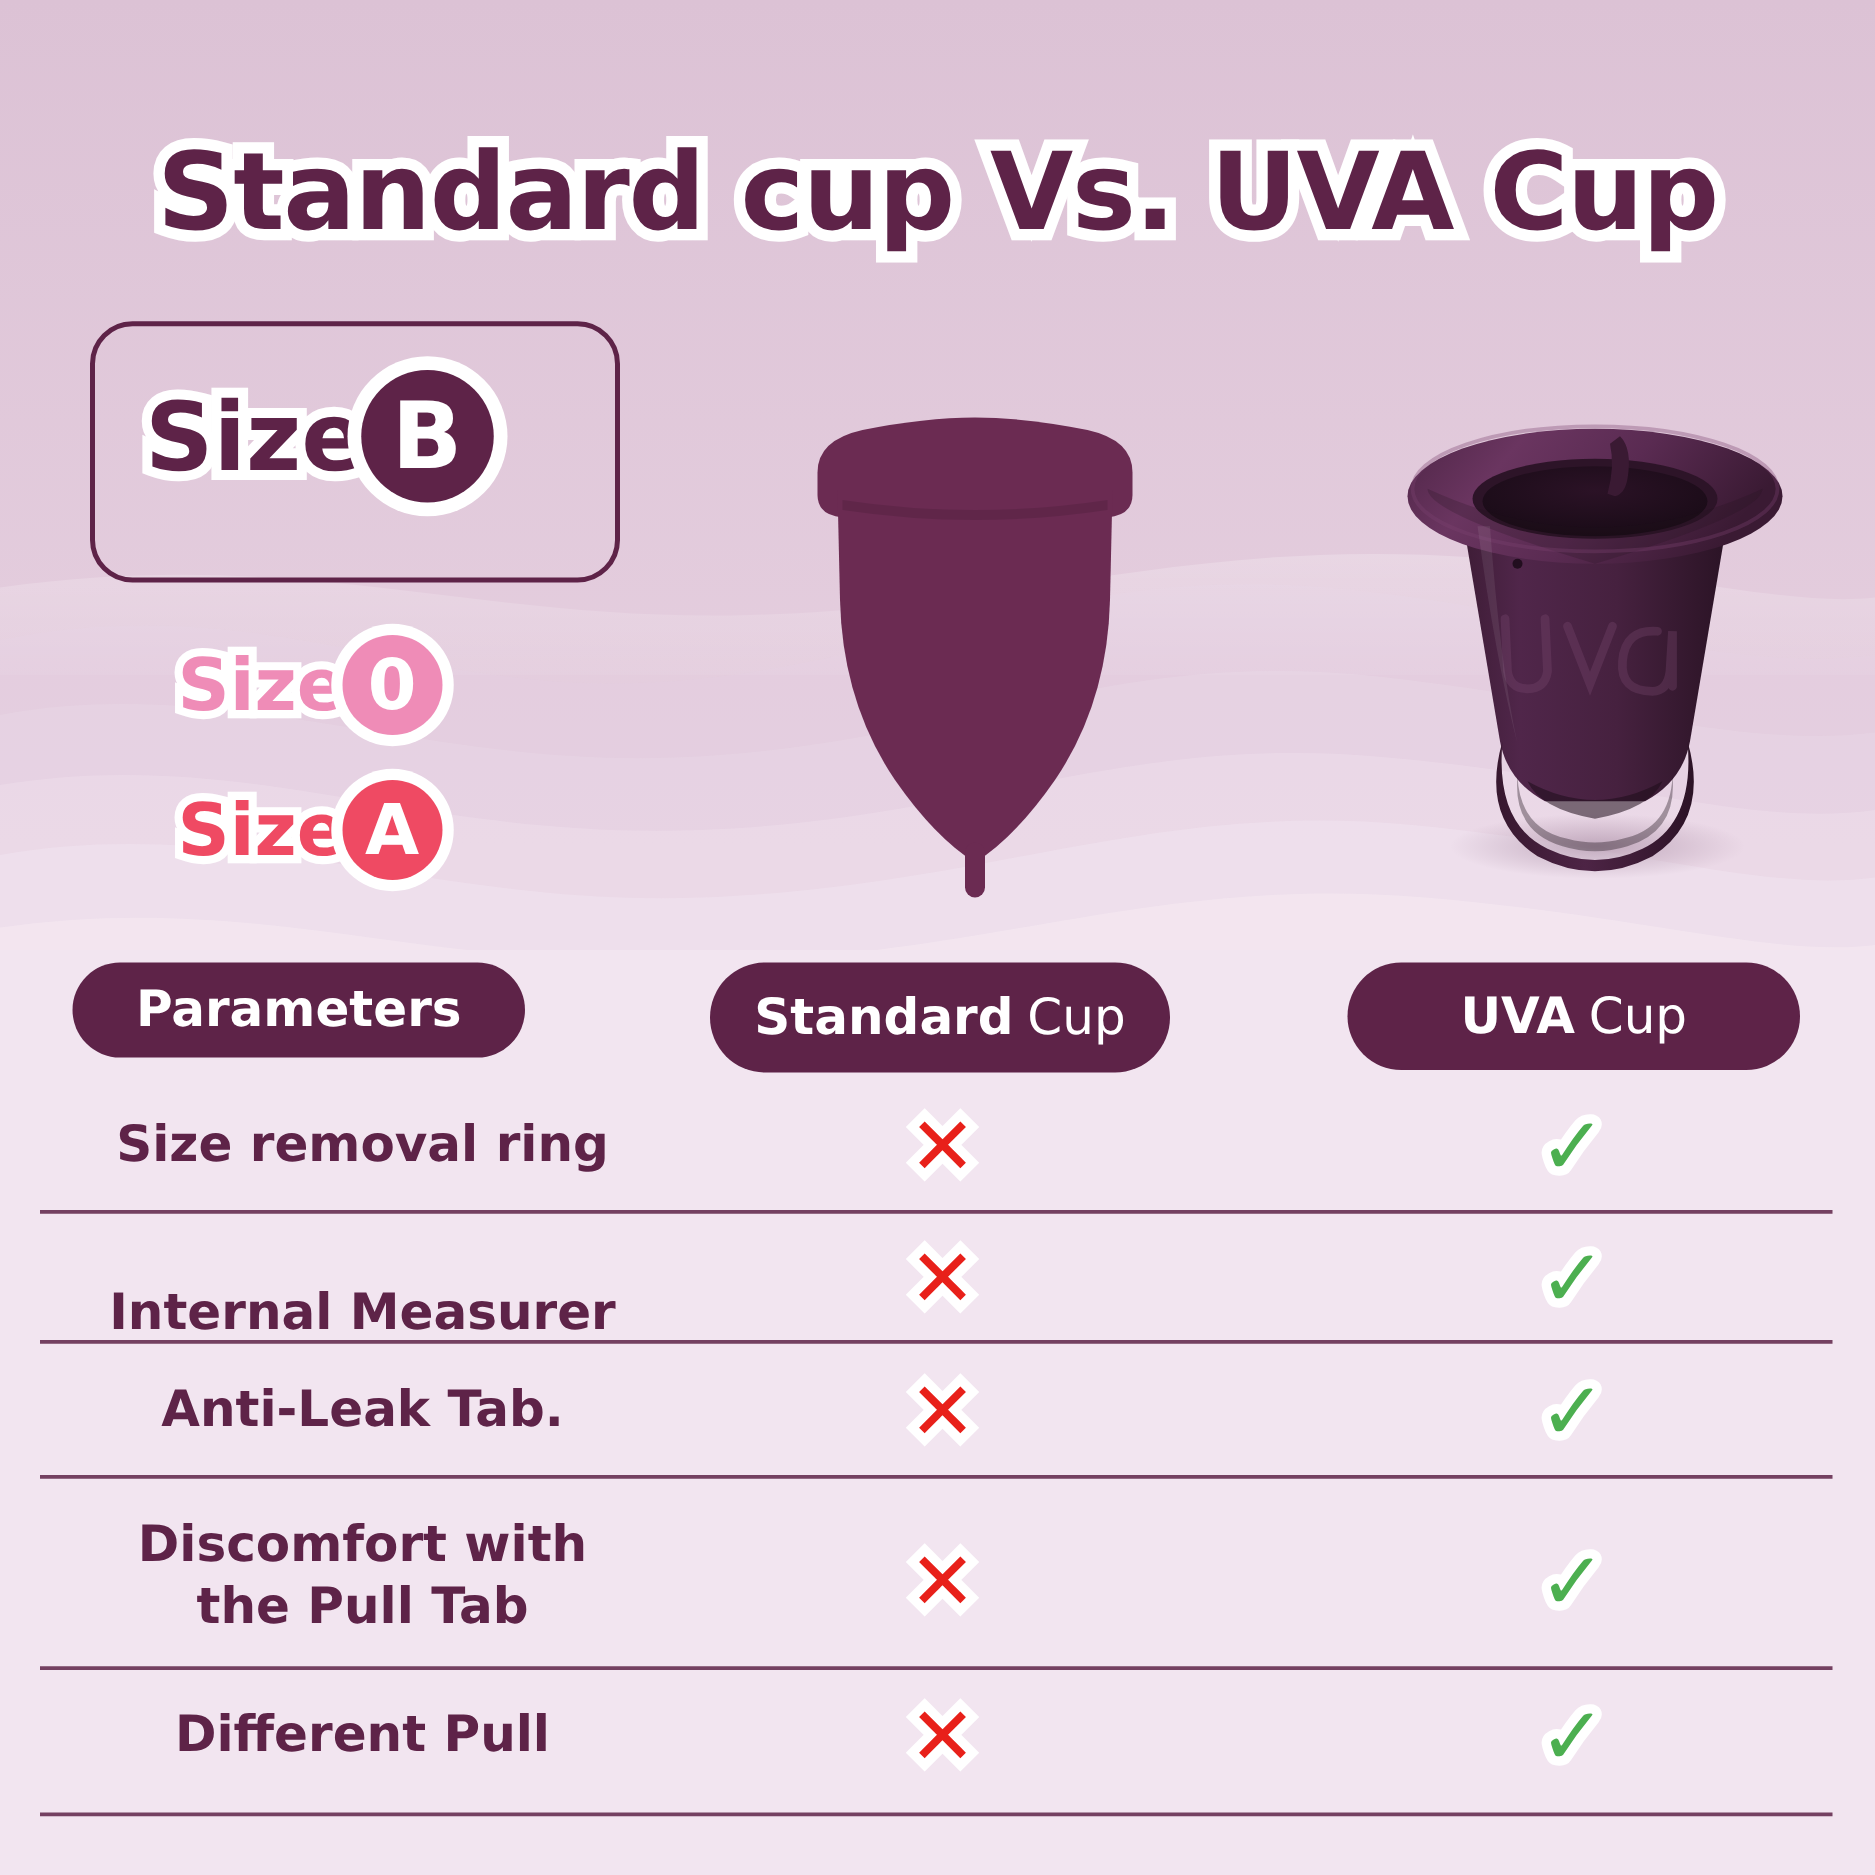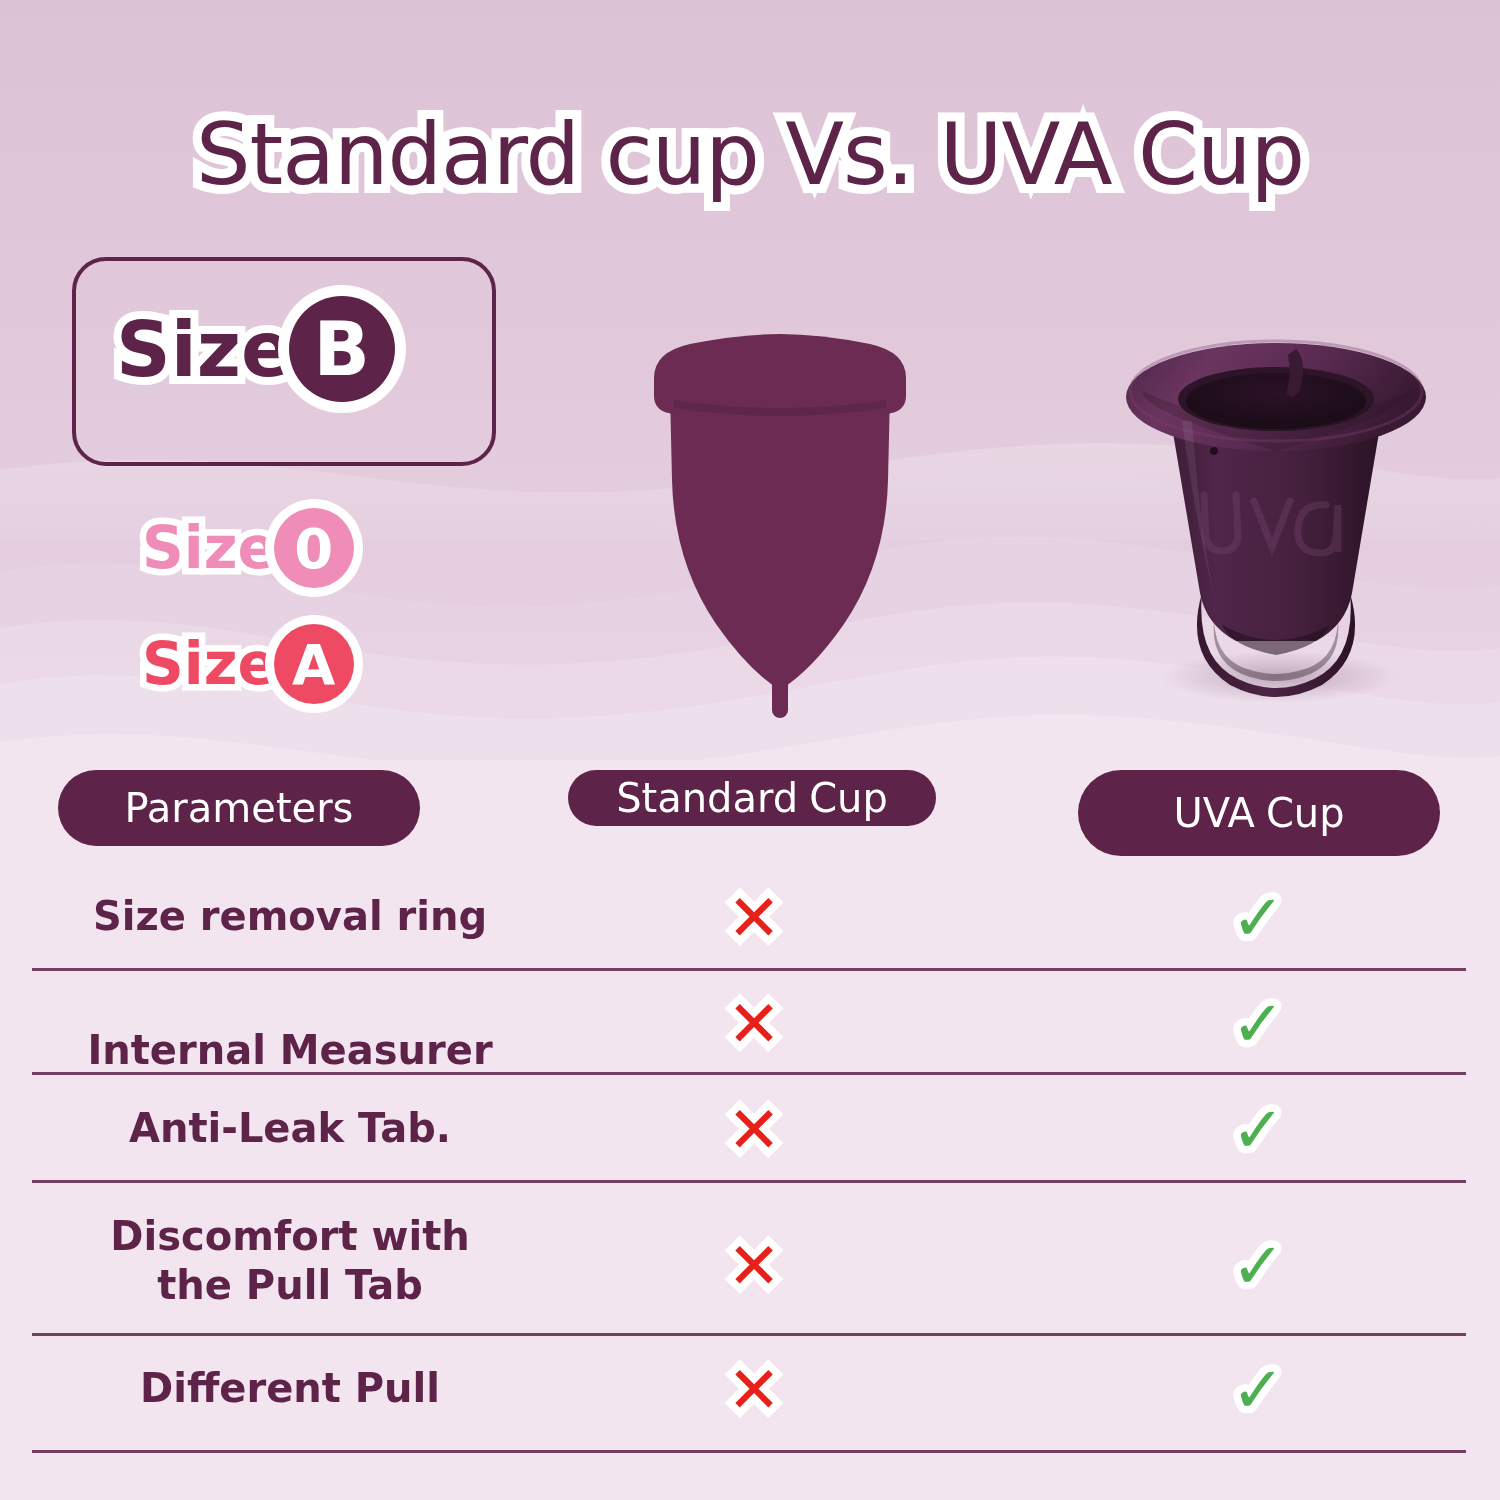--- a/index.html
+++ b/index.html
@@ -12,21 +12,21 @@
   }
   #stage { position:absolute; inset:0; width:1500px; height:1500px; }
 
   
   #bg { position:absolute; inset:0; z-index:0; }
 
   
   .title {
     position:absolute; left:0; right:0; top:104px;
     text-align:center;
-    font-size:86px; font-weight:normal; letter-spacing:-1px;
+    font-size:86px; font-weight:bold; letter-spacing:-1px;
     color:#5e2348;
     -webkit-text-stroke:18px #ffffff;
     paint-order: stroke fill;
     z-index:6;
     white-space:nowrap;
   }
 
   
   .sizeb-box {
     position:absolute; left:72px; top:257px; width:424px; height:209px;
@@ -62,24 +62,24 @@
   #std-cup { left:630px; top:330px; width:300px; height:390px; }
   #uva-cup { left:1110px; top:325px; width:330px; height:400px; }
 
   
   #table { position:absolute; left:0; top:0; width:1500px; height:1500px; z-index:5; }
   .pill {
     position:absolute; background:#5e2348; border-radius:48px;
     display:flex; align-items:center; justify-content:center;
     color:#ffffff; font-size:40px; white-space:nowrap;
   }
-  .pill .b { font-weight:normal; }
+  .pill .b { font-weight:bold; }
   .pill .r { font-weight:normal; margin-left:11px; }
   #pill-param { left:58px; top:770px; width:362px; height:76px; }
-  #pill-std   { left:568px; top:770px; width:368px; height:56px; }
+  #pill-std   { left:568px; top:770px; width:368px; height:88px; }
   #pill-uva   { left:1078px; top:770px; width:362px; height:86px; }
 
   .row-label {
     position:absolute; text-align:center;
     color:#5e2348; font-size:40px; font-weight:bold; line-height:1.22;
     left:40px; width:500px;
   }
   .divider {
     position:absolute; left:32px; width:1434px; height:3px; background:#5e2348; opacity:.85;
   }

